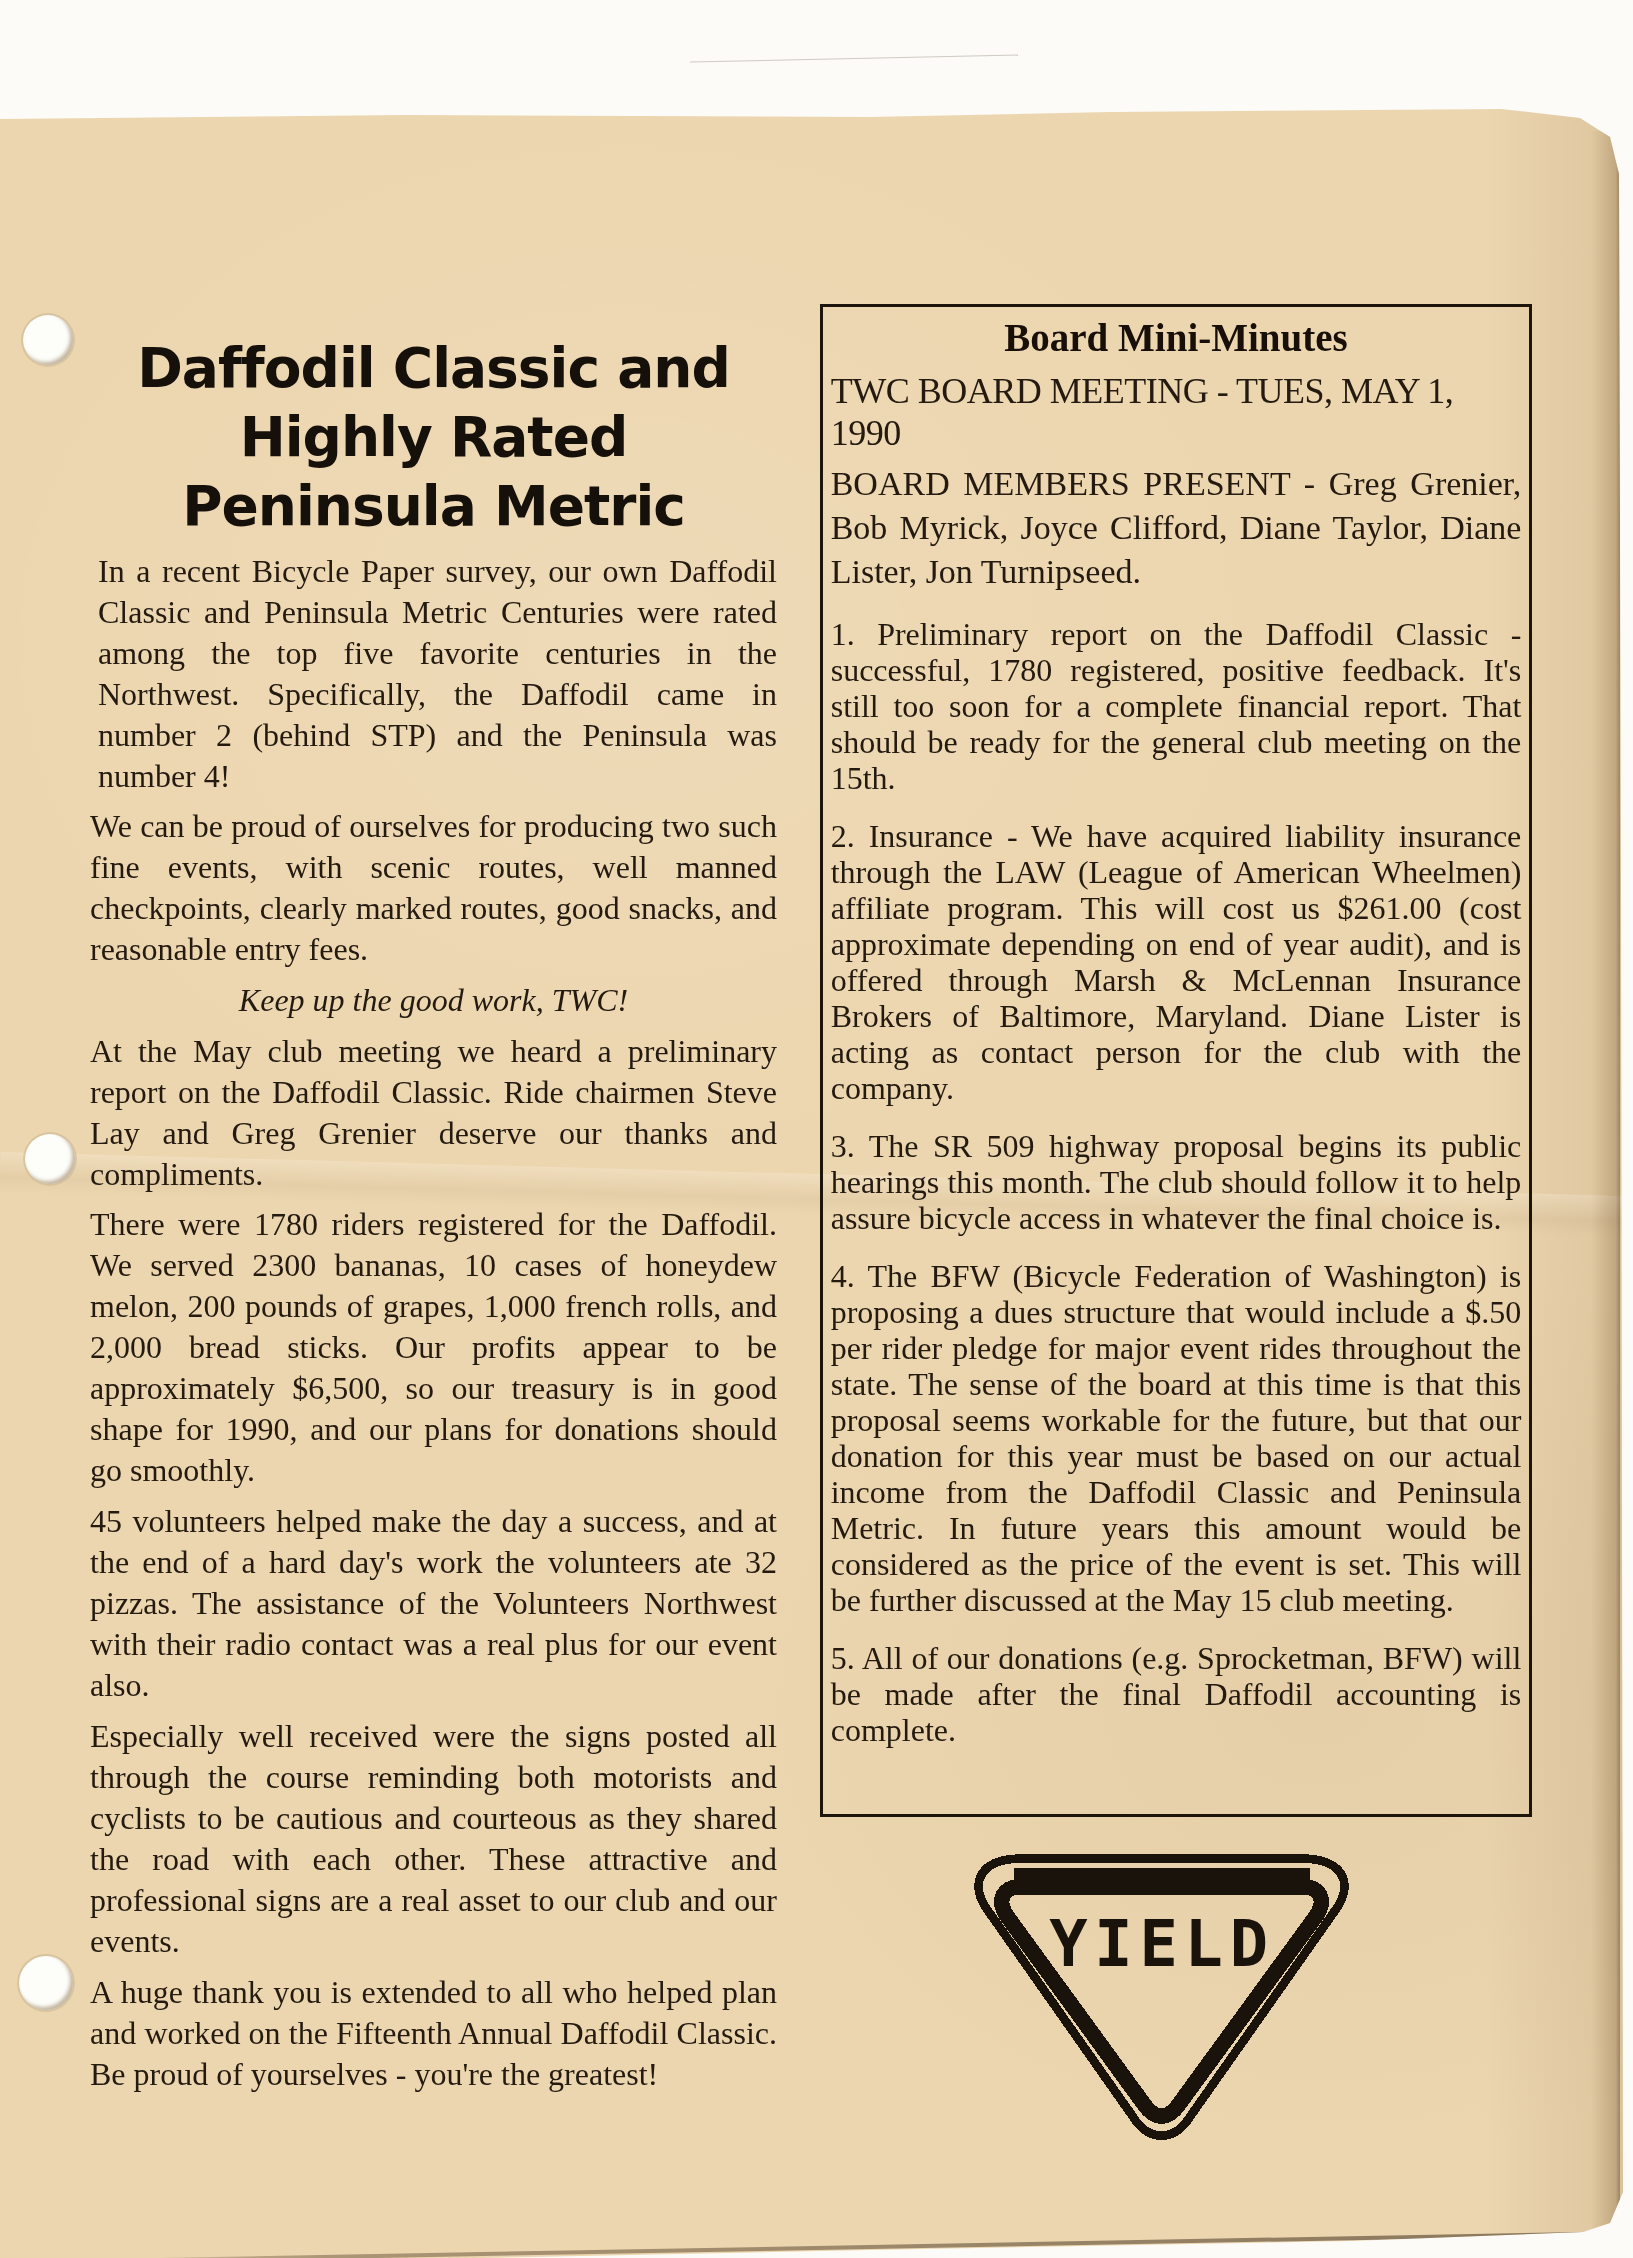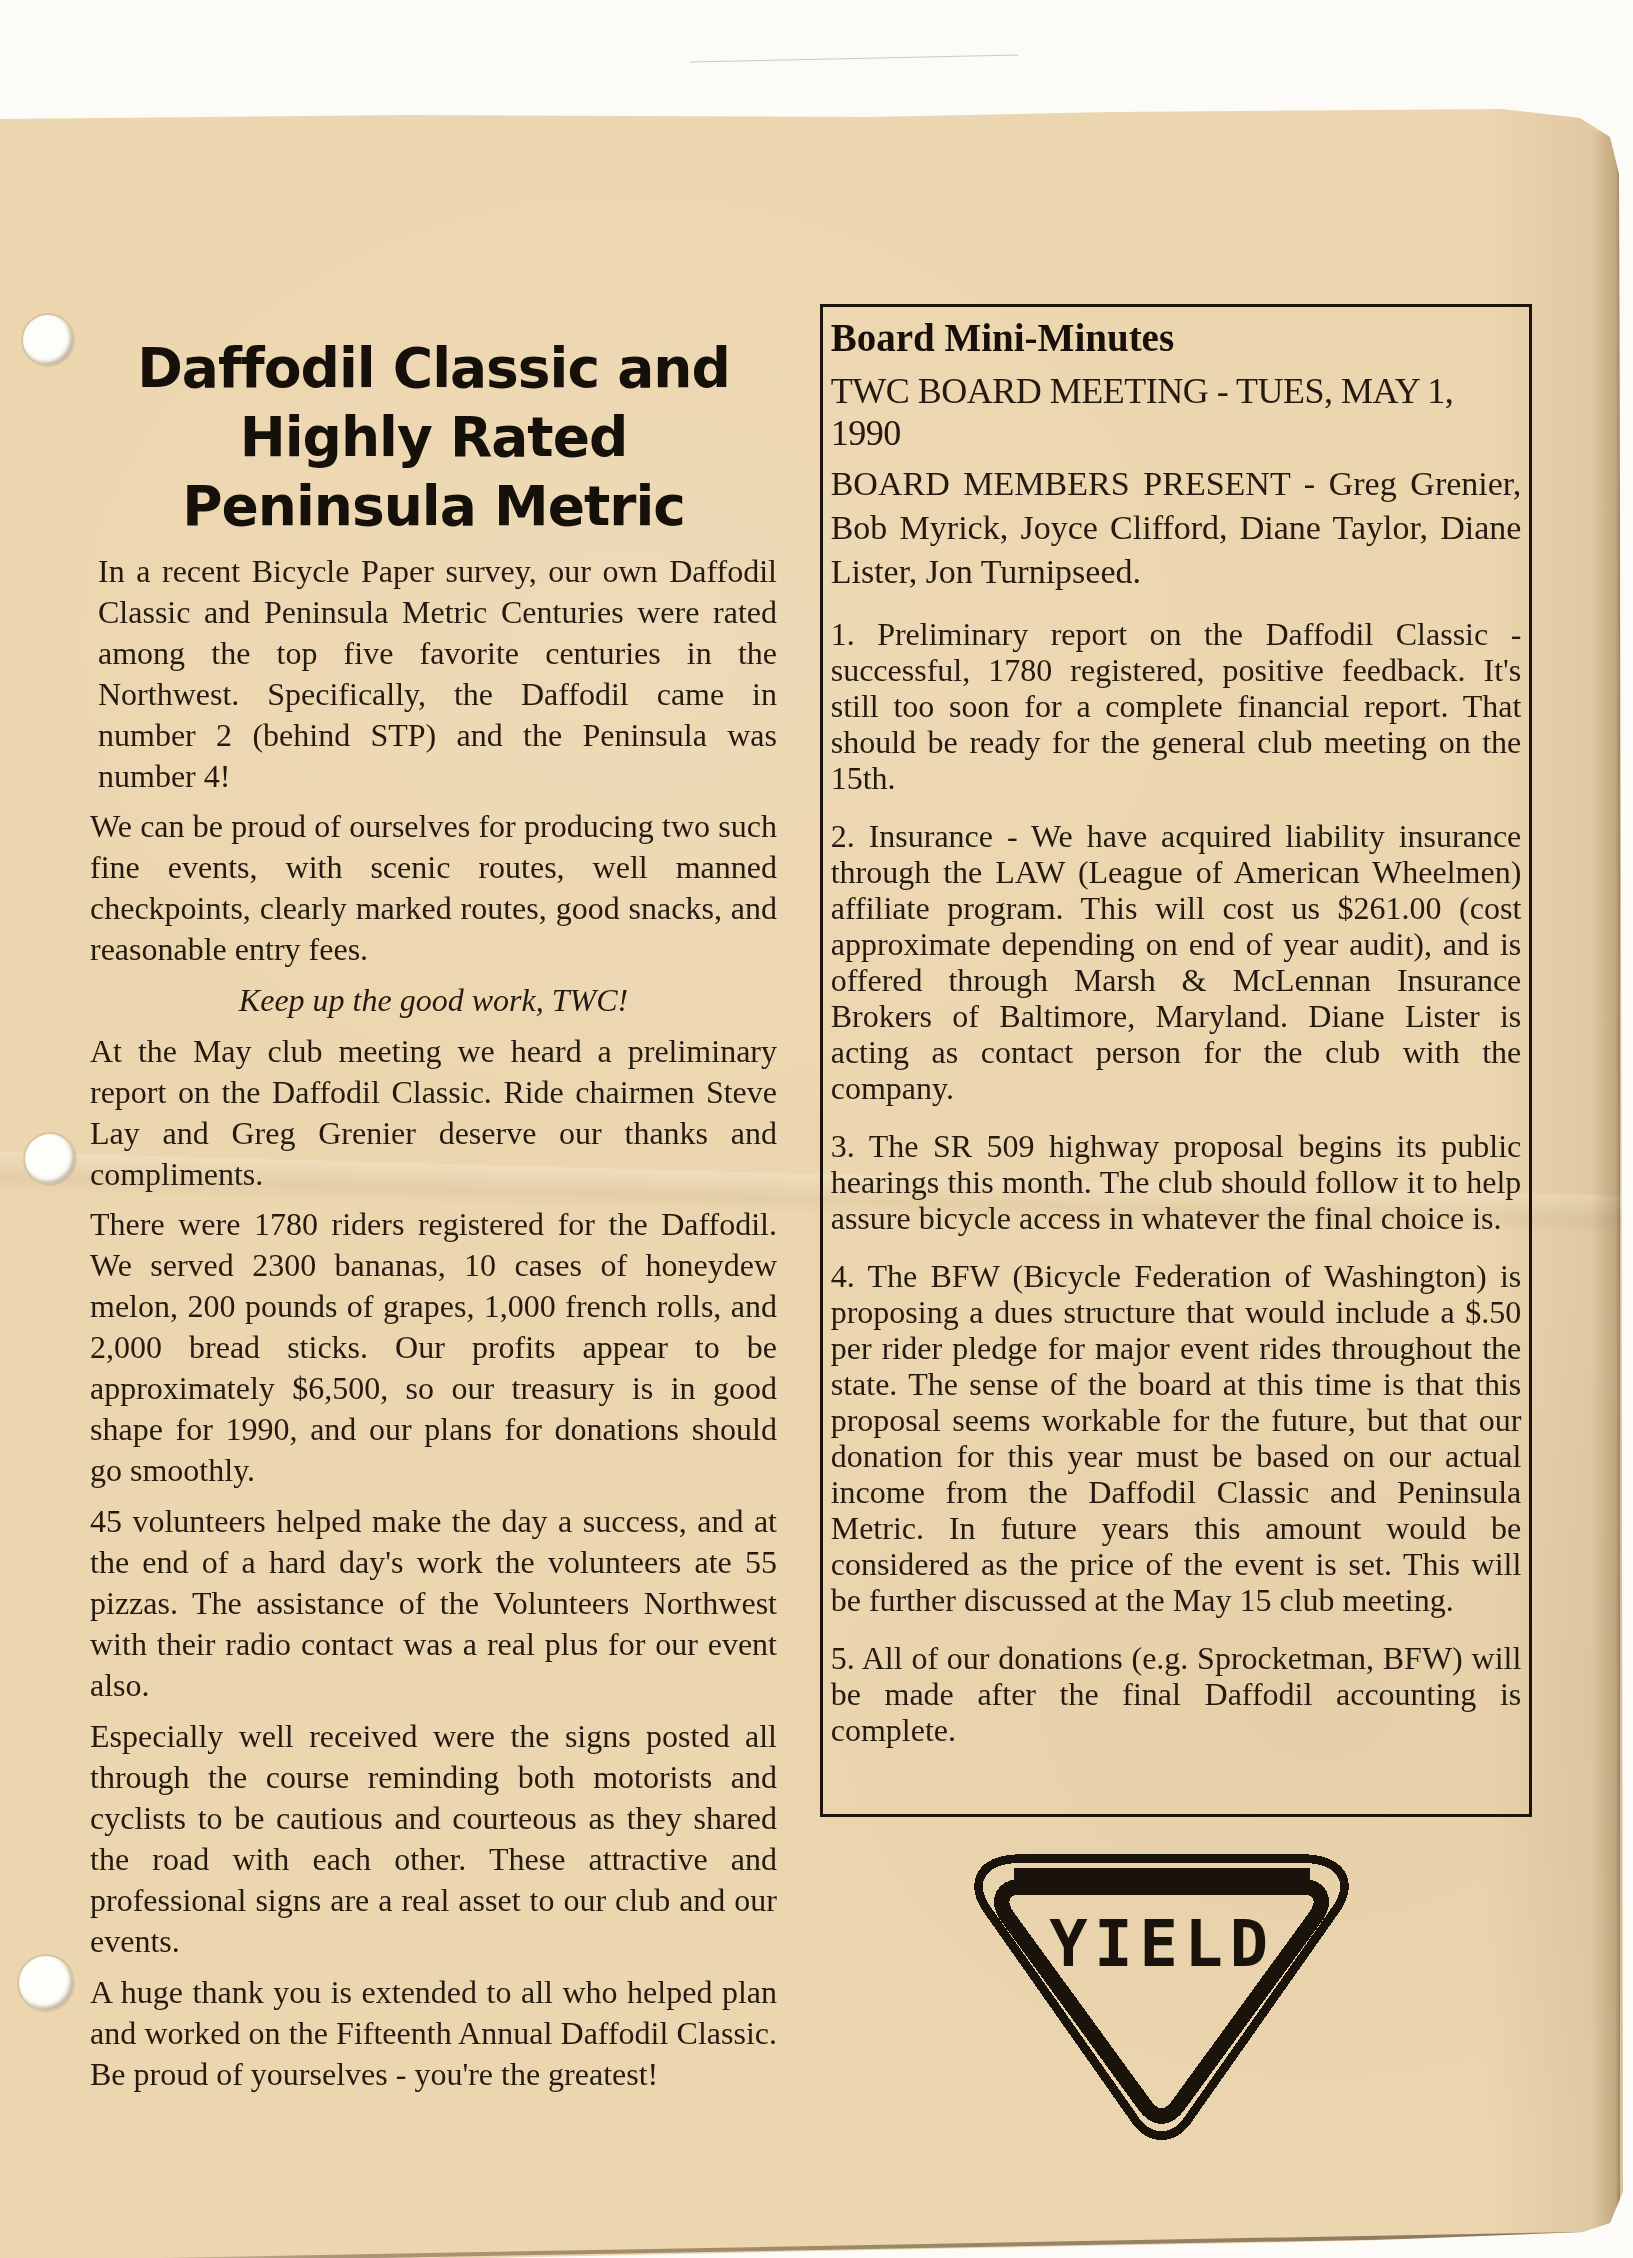--- a/index.html
+++ b/index.html
@@ -35,21 +35,21 @@
   .headline{font-family:"DejaVu Sans",sans-serif;font-weight:bold;color:#16100a;
     font-size:55px;line-height:69px;text-align:center;letter-spacing:-1px;margin:0 0 9.7px 0;}
   .col-left p{font-size:32px;line-height:41px;margin:9.7px 0 0 0;text-align:justify;}
   .col-left p.first{margin-top:5.8px;margin-left:8px;}
   .col-left p.noj{text-align:center;font-style:italic;}
   .sec-title{font-size:42px;font-weight:bold;text-align:center;color:#1d140c;
     margin:21px 0 13.5px 0;line-height:48px;}
   
   .board-box{position:absolute;left:820px;top:294px;width:712px;min-height:1513px;
     box-sizing:border-box;border:3.9px solid #1d150c;padding:7.7px 7.7px 13.5px 7.7px;color:#241a10;}
-  .bm-title{font-size:39px;font-weight:bold;text-align:left;line-height:46px;color:#170f08;}
+  .bm-title{font-size:39px;font-weight:bold;text-align:center;line-height:46px;color:#170f08;}
   .bm-meeting{font-size:36px;line-height:42px;margin-top:9.7px;letter-spacing:-0.5px;}
   .bm-members{font-size:34px;line-height:44px;margin-top:7.7px;text-align:justify;}
   .bm-item{font-size:32px;line-height:36px;margin-top:22px;text-align:justify;}
   
   .yield{position:absolute;left:966px;top:1833px;}
 </style>
 </head>
 <body>
 
 <div class="stage">
@@ -63,21 +63,21 @@
         <div>Daffodil Classic and</div>
         <div>Highly Rated</div>
         <div>Peninsula Metric</div>
       </div>
       <p class="first">In a recent Bicycle Paper survey, our own Daffodil Classic and Peninsula Metric Centuries were rated among the top five favorite centuries in the Northwest. Specifically, the Daffodil came in number 2 (behind STP) and the Peninsula was number 4!</p>
       <p>We can be proud of ourselves for producing two such fine events, with scenic routes, well manned checkpoints, clearly marked routes, good snacks, and reasonable entry fees.</p>
       <p class="noj">Keep up the good work, TWC!</p>
 
       <p>At the May club meeting we heard a preliminary report on the Daffodil Classic.  Ride chairmen Steve Lay and Greg Grenier deserve our thanks and compliments.</p>
       <p>There were 1780 riders registered for the Daffodil.  We served 2300 bananas, 10 cases of honeydew melon, 200 pounds of grapes, 1,000 french rolls, and 2,000 bread sticks.  Our profits appear to be approximately $6,500, so our treasury is in good shape for 1990, and our plans for donations should go smoothly.</p>
-      <p>45 volunteers helped make the day a success, and at the end of a hard day's work the volunteers ate 55 pizzas.  The assistance of the Volunteers Northwest with their radio contact was a real plus for our event also.</p>
+      <p>45 volunteers helped make the day a success, and at the end of a hard day's work the volunteers ate 32 pizzas.  The assistance of the Volunteers Northwest with their radio contact was a real plus for our event also.</p>
       <p>Especially well received were the signs posted all through the course reminding both motorists and cyclists to be cautious and courteous as they shared the road with each other.  These attractive and professional signs are a real asset to our club and our events.</p>
       <p>A huge thank you is extended to all who helped plan and worked on the Fifteenth Annual Daffodil Classic.  Be proud of yourselves - you're the greatest!</p>
     </div>
 
     <div class="board-box">
       <div class="bm-title">Board Mini-Minutes</div>
       <div class="bm-meeting">TWC BOARD MEETING - TUES, MAY 1, 1990</div>
       <div class="bm-members">BOARD MEMBERS PRESENT - Greg Grenier, Bob Myrick, Joyce Clifford, Diane Taylor, Diane Lister, Jon Turnipseed.</div>
       <div class="bm-item">1. Preliminary report on the Daffodil Classic - successful, 1780 registered, positive feedback. It's still too soon for a complete financial report. That should be ready for the general club meeting on the 15th.</div>
       <div class="bm-item">2. Insurance - We have acquired liability insurance through the LAW (League of American Wheelmen) affiliate program. This will cost us $261.00 (cost approximate depending on end of year audit), and is offered through Marsh &amp; McLennan Insurance Brokers of Baltimore, Maryland. Diane Lister is acting as contact person for the club with the company.</div>

